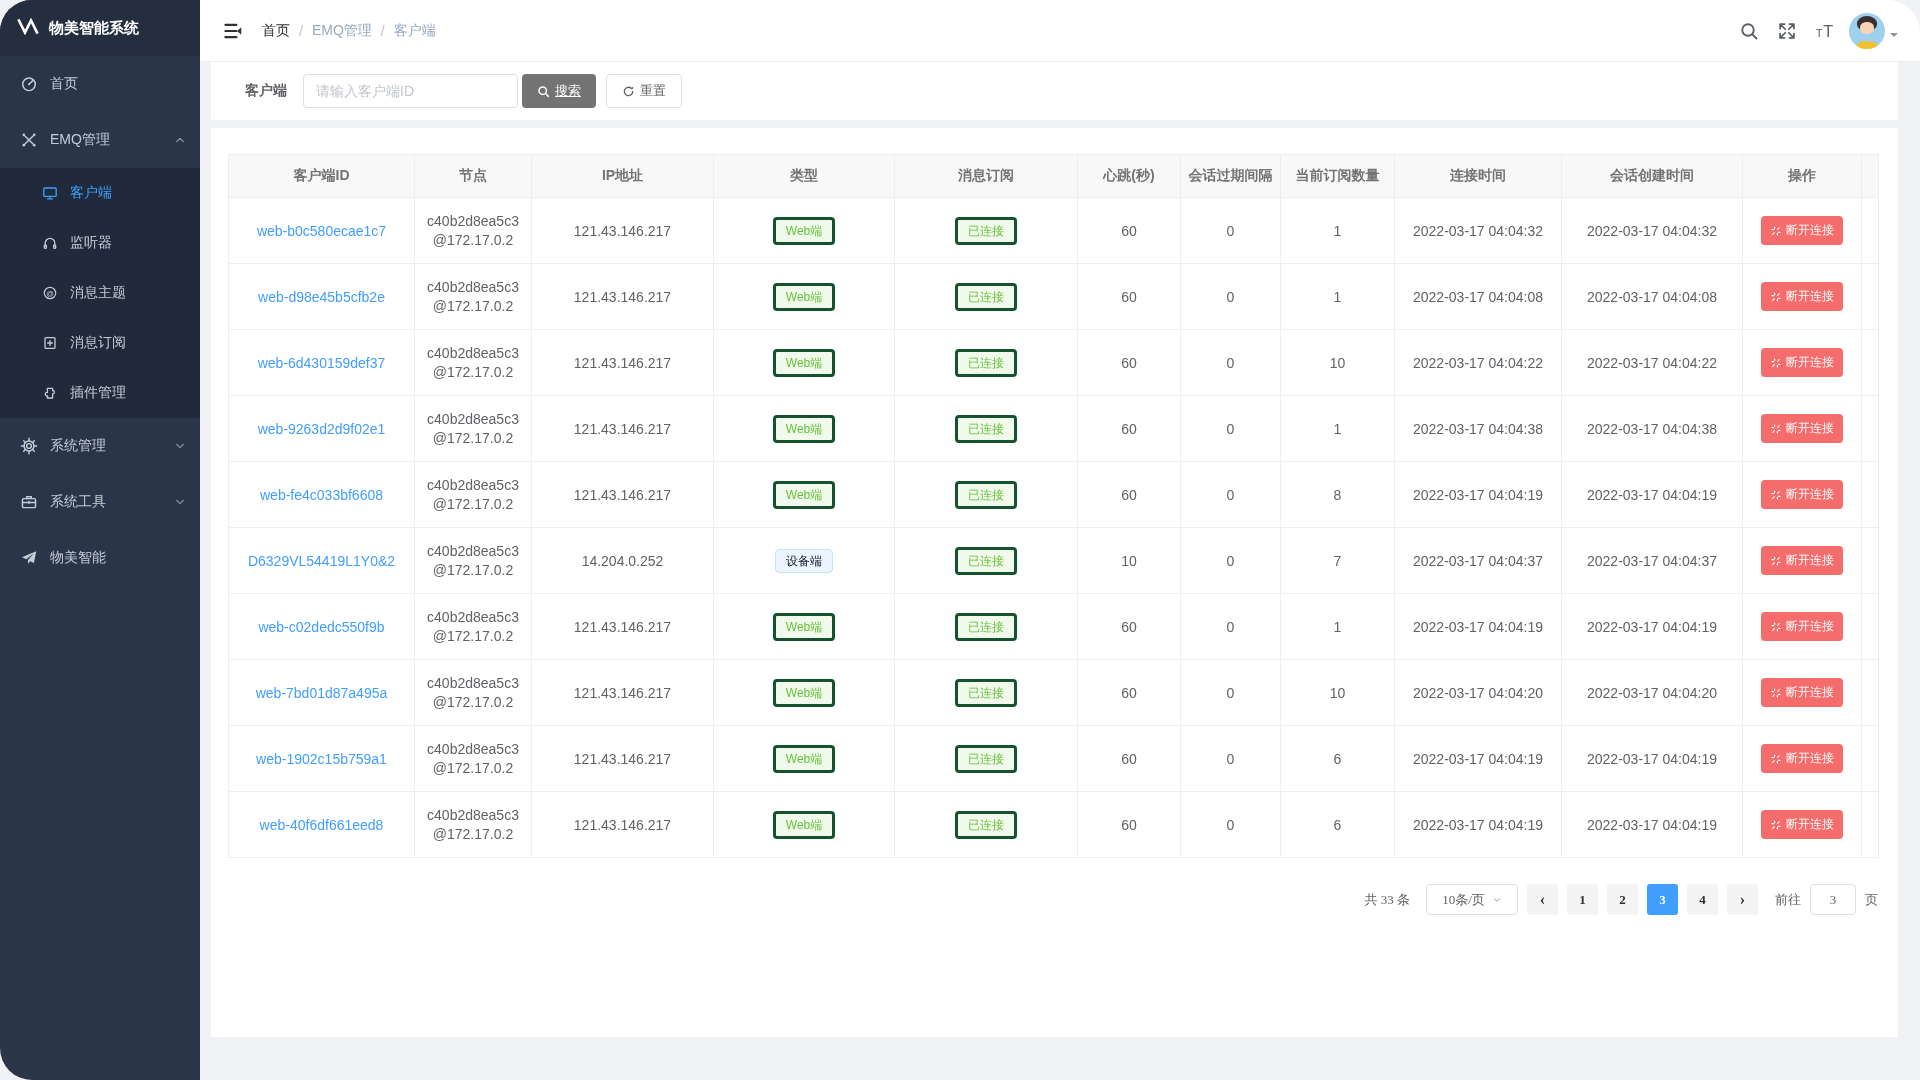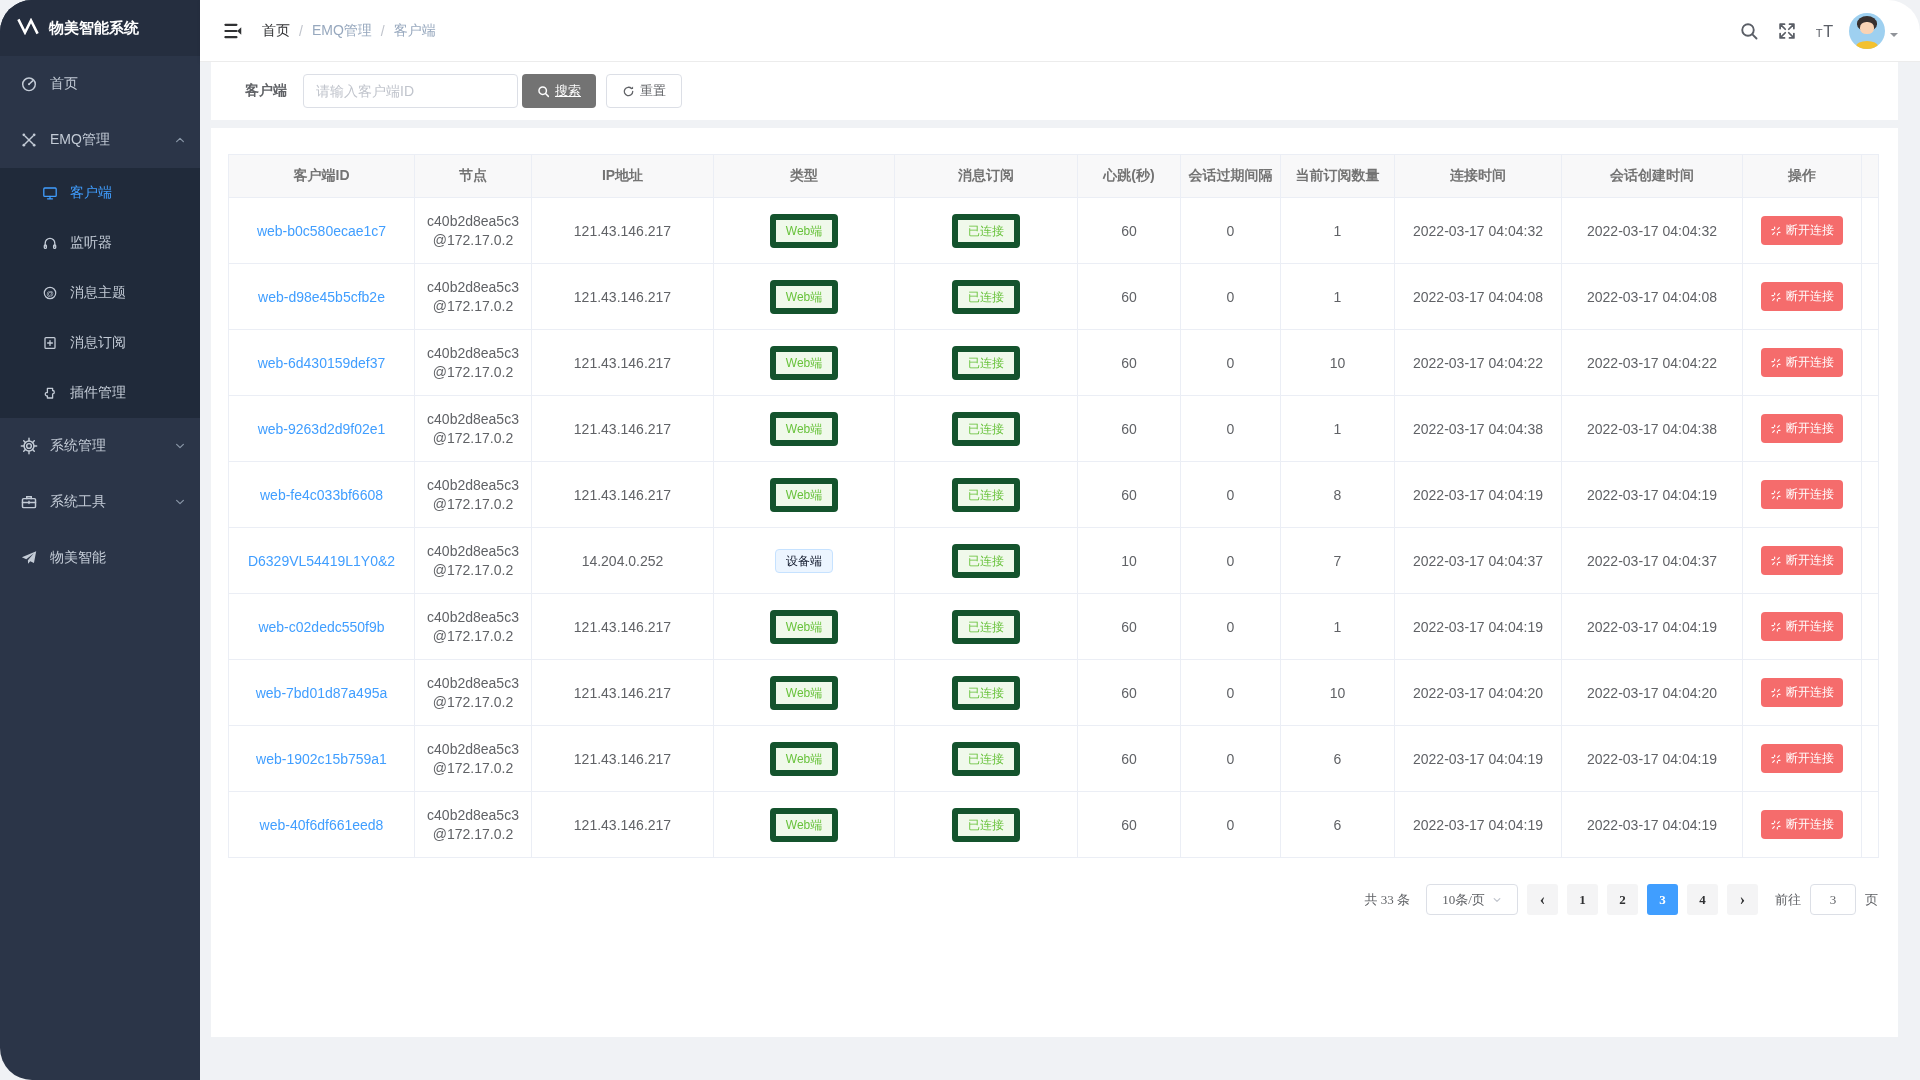--- a/index.html
+++ b/index.html
@@ -59,21 +59,21 @@
   .btn-plain{background:#fff;color:#606266;border:1px solid #dcdfe6;margin-left:10px;}
 
   .table-card{margin:8px 22px 0 11px;height:909px;background:#fff;padding:26px 17px 0;}
   table{width:1650px;border-collapse:collapse;table-layout:fixed;}
   th{background:#f8f8f9;height:43px;font-weight:bold;color:#737373;font-size:14px;border:1px solid #ebeef5;}
   th.gutter{background:#f8f8f9;}
   td{height:66px;text-align:center;color:#606266;border:1px solid #ebeef5;background:#fff;font-size:14px;}
   .cid{color:#409eff;text-decoration:none;cursor:pointer;}
   .node-line{line-height:19px;}
   .badge{display:inline-block;padding:3px 10px;border-radius:4px;font-size:12px;line-height:16px;}
-  .badge.green{color:#67c23a;background:#f0f9eb;border:6px solid #14532d;}
+  .badge.green{color:#67c23a;background:#f0f9eb;border:3px solid #14532d;}
   .badge.blue{color:#0f172a;background:#ecf5ff;border:1px solid #c6e2ff;}
   .btn-danger{background:#f56c6c;color:#fff;border:none;border-radius:4px;padding:6px 9px;font-size:12px;
               display:inline-flex;align-items:center;gap:4px;cursor:pointer;font-family:inherit;}
   .btn-danger .ico{display:inline-flex;}
   .btn-danger .ico svg{width:12px;height:12px;}
 
   
   .pagination{width:1650px;margin-top:26px;display:flex;align-items:center;justify-content:flex-end;gap:9px;
               color:#606266;font-size:13px;font-family:Liberation Serif, serif;}
   .pg-total{margin-right:7px;}

